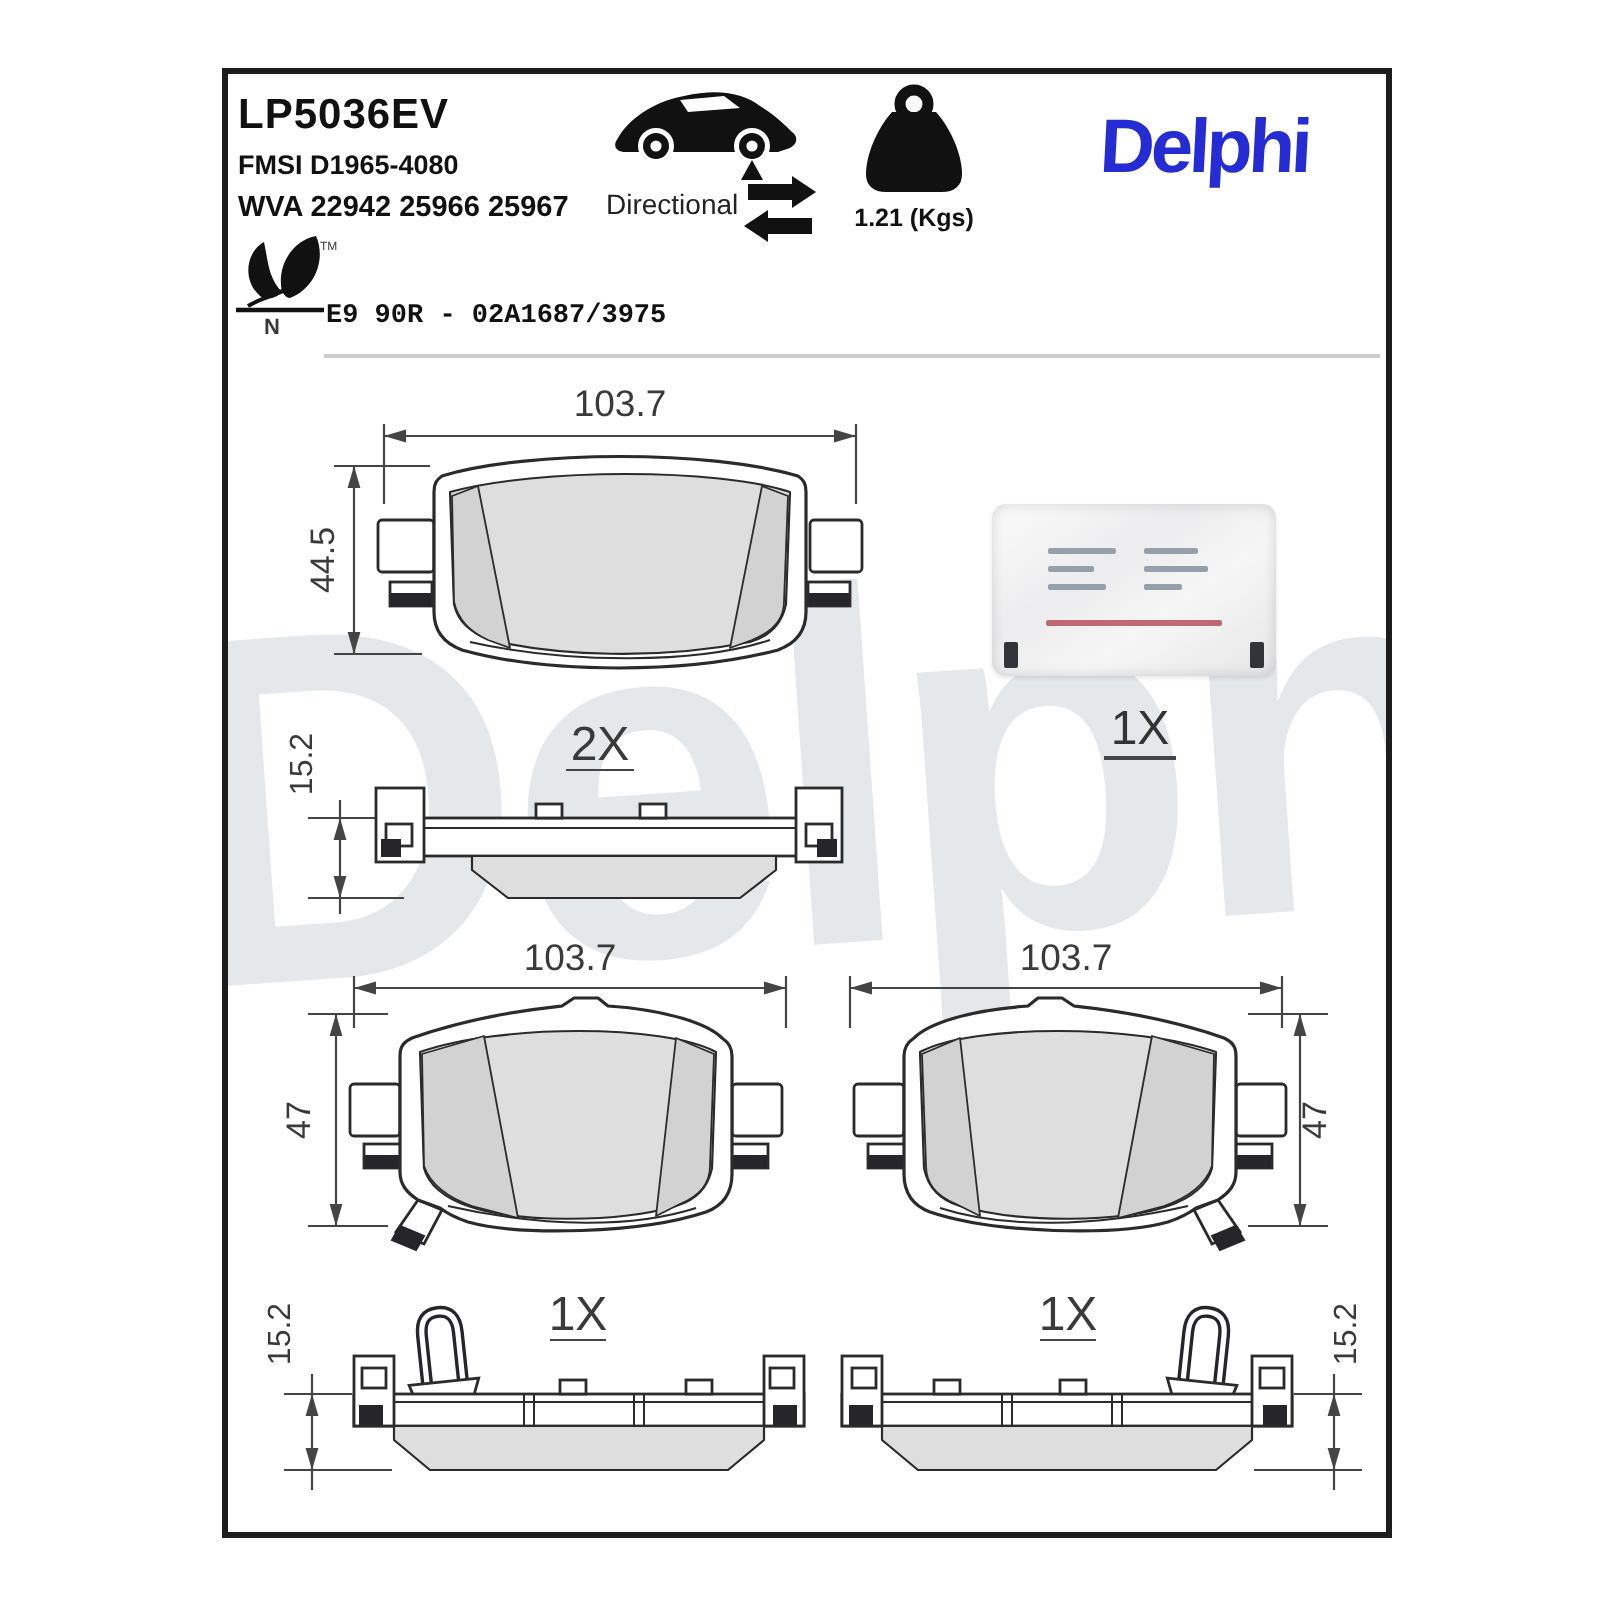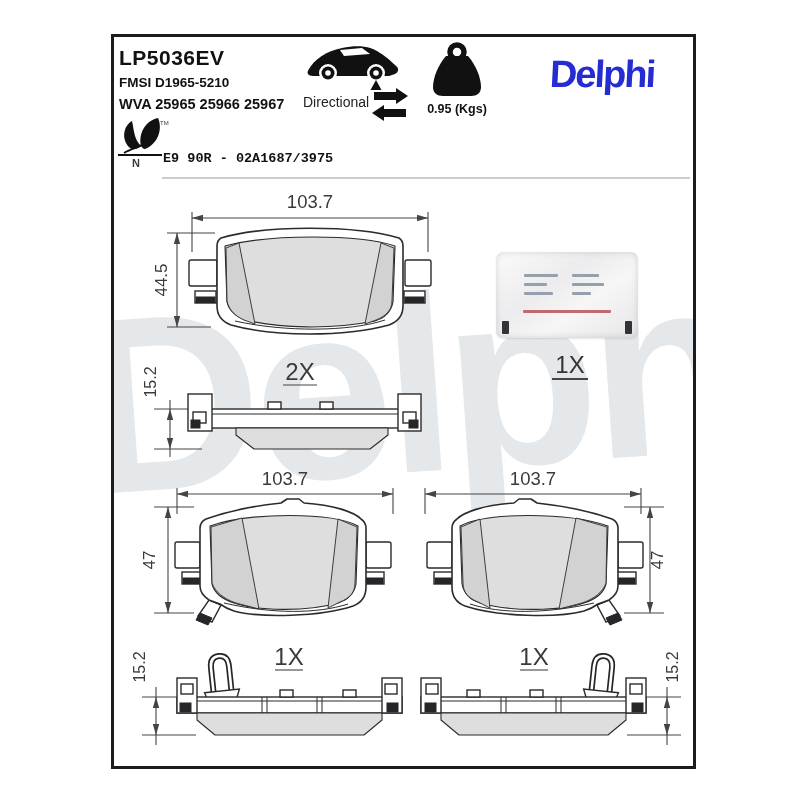--- a/index.html
+++ b/index.html
@@ -39,22 +39,22 @@
   .icon{fill:#111;}
 </style>
 </head>
 <body>
 
 <div class="frame">
 
   <div class="watermark">Delphi</div>
 
   <div class="abs hdr code">LP5036EV</div>
-  <div class="abs hdr fmsi">FMSI D1965-5210</div>
-  <div class="abs hdr wva">WVA 25965 25966 25967</div>
+  <div class="abs hdr fmsi">FMSI D1965-4080</div>
+  <div class="abs hdr wva">WVA 22942 25966 25967</div>
 
   <svg class="abs" style="left:190px;top:5px;" width="96" height="50" viewBox="0 0 96 50">
     <path class="icon" d="M5,27 C10,18 22,9 38,6 C56,2 68,5 76,11 C84,16 89,21 92,24 C95,26 95,30 91,32 L85,34 L9,34 C4,34 2,31 5,27 Z"></path>
     <path d="M36,8 L58,6 L66,12 L40,14 Z" fill="#fff"></path>
     <circle cx="24" cy="31" r="9" fill="#fff"></circle>
       <circle cx="24" cy="31" r="6.5" fill="#111"></circle>
       <circle cx="24" cy="31" r="2.8" fill="#fff"></circle>
     <circle cx="72" cy="31" r="9" fill="#fff"></circle>
       <circle cx="72" cy="31" r="6.5" fill="#111"></circle>
       <circle cx="72" cy="31" r="2.8" fill="#fff"></circle>
@@ -66,21 +66,21 @@
     <rect x="2" y="7" width="22" height="8" class="icon"></rect>
       <polygon class="icon" points="24,3 24,19 36,11"></polygon>
     <rect x="12" y="24" width="22" height="8" class="icon"></rect>
       <polygon class="icon" points="12,20 12,36 0,28"></polygon>
   </svg>
 
   <svg class="abs" style="left:312px;top:4px;" width="62" height="62" viewBox="0 0 62 62">
     <circle cx="31" cy="11" r="7" fill="none" stroke="#111" stroke-width="5.5"></circle>
     <path class="icon" d="M20,15 H42 C50,24 55,37 55,46 C55,52 51,55 45,55 H17 C11,55 7,52 7,46 C7,37 12,24 20,15 Z"></path>
   </svg>
-  <div class="abs hdr weightlbl">0.95 (Kgs)</div>
+  <div class="abs hdr weightlbl">1.21 (Kgs)</div>
 
   <div class="abs hdr delphi">Delphi</div>
 
   <svg class="abs" style="left:2px;top:80px;" width="56" height="54" viewBox="0 0 56 54">
     <path class="icon" d="M14,31 C5,23 7,9 16,4 C18,13 18,22 25,29 C21,33 16,33 14,31 Z"></path>
     <path class="icon" d="M25,29 C22,15 31,3 42,1 C47,12 42,27 29,32 C27,32 26,30 25,29 Z"></path>
     <path d="M8,36 C18,30 28,30 38,20" fill="none" stroke="#111" stroke-width="2"></path>
     <line x1="2" y1="38" x2="46" y2="38" stroke="#111" stroke-width="2.2"></line>
     <text x="20" y="50" font-size="11" font-weight="bold" text-anchor="middle" fill="#111">N</text>
     <text x="44" y="8" font-size="6" fill="#333">TM</text>

